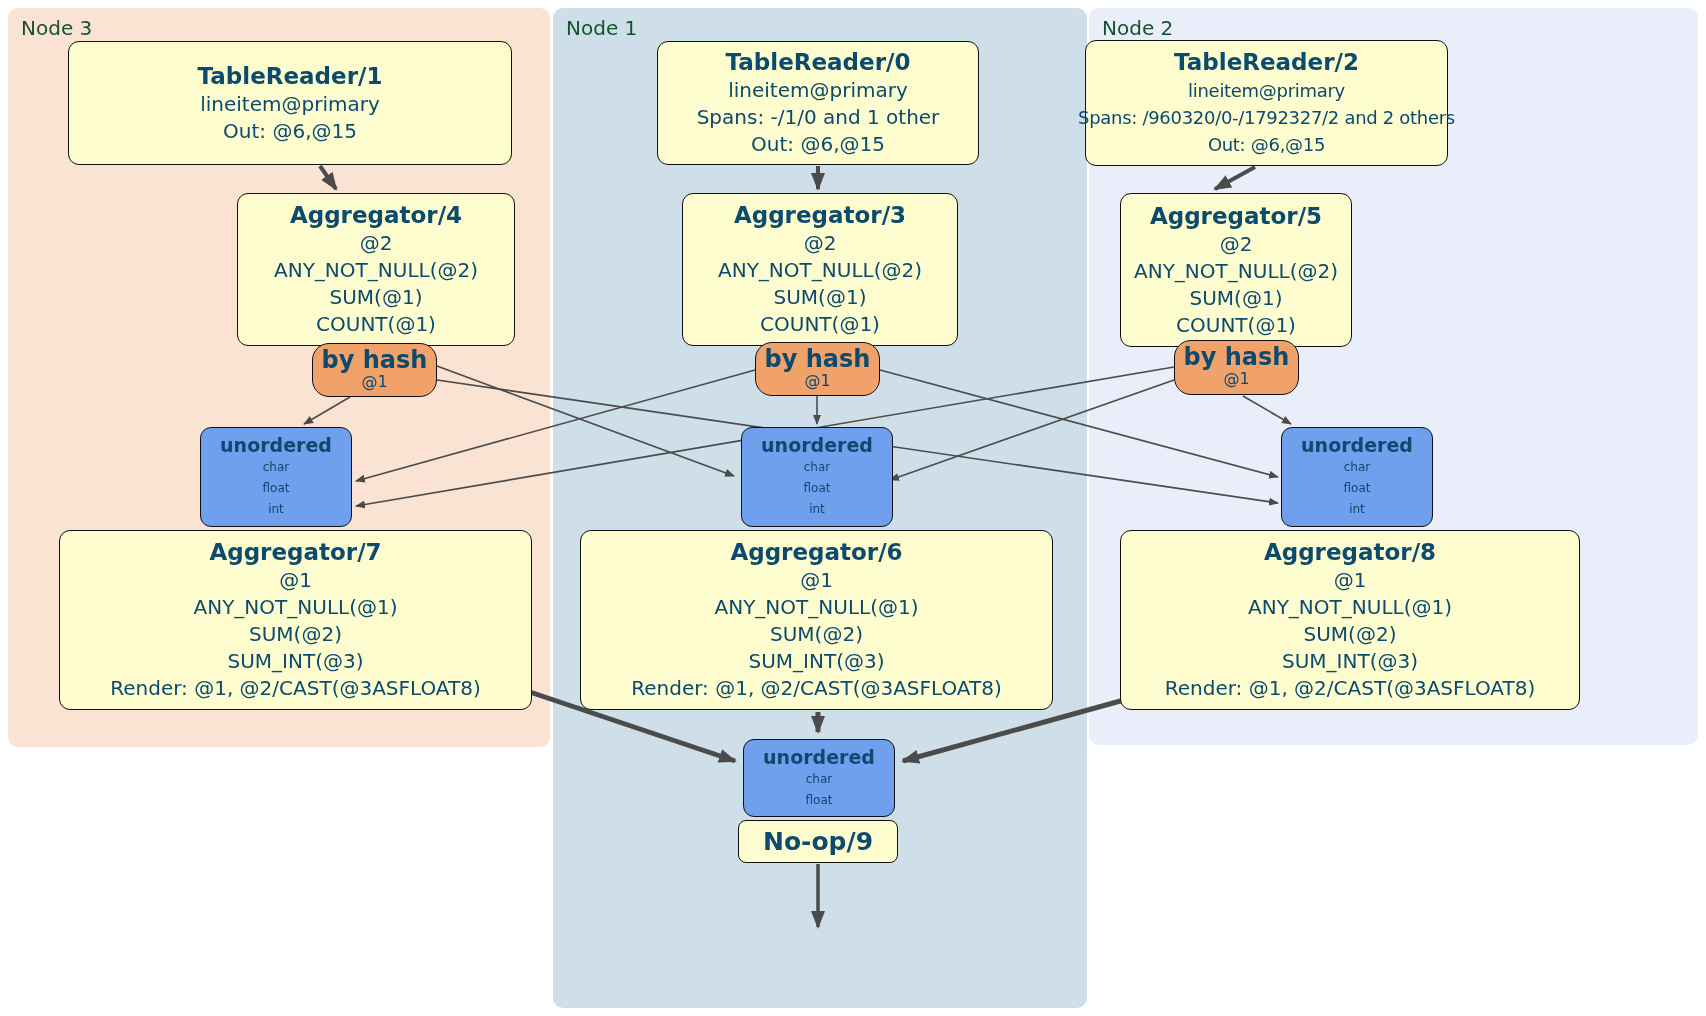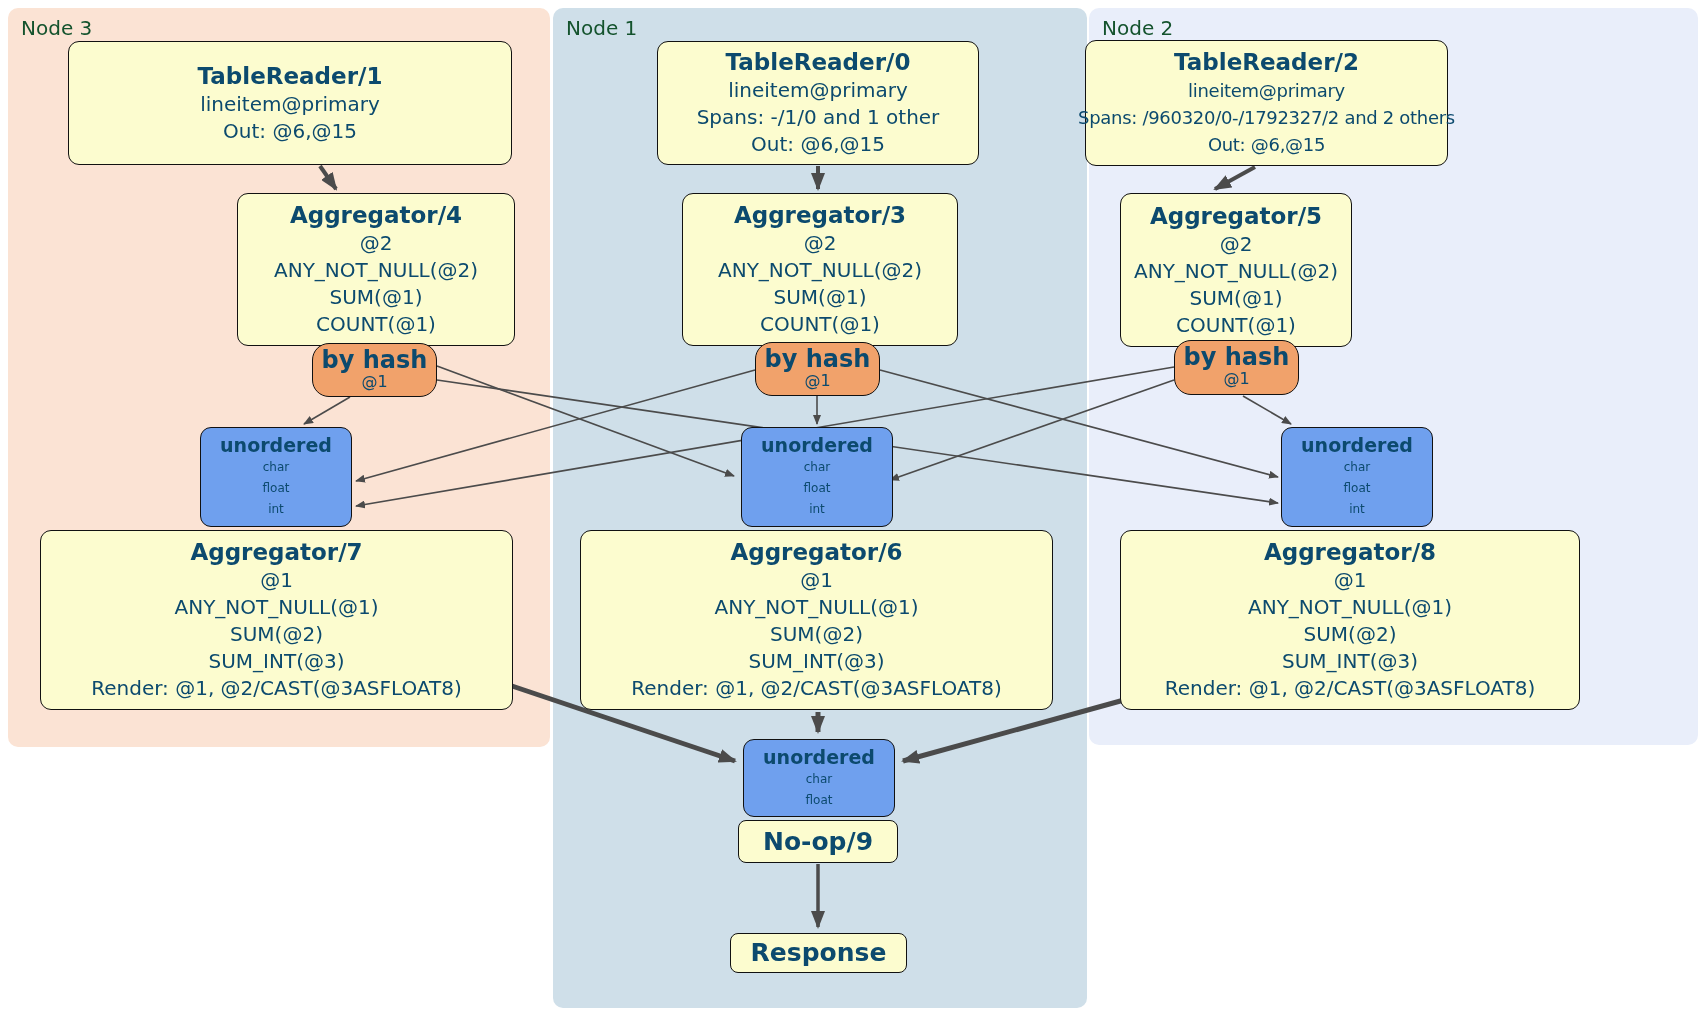--- a/index.html
+++ b/index.html
@@ -151,21 +151,21 @@
     <div class="bline">@1</div>
   </div>
 
   <div class="box sync" style="left:200px;top:427px;width:152px;height:100px">
     <div class="btitle">unordered</div>
     <div class="bline">char</div>
     <div class="bline">float</div>
     <div class="bline">int</div>
   </div>
 
-  <div class="box proc" style="left:40px;top:530px;width:473px;height:180px">
+  <div class="box proc" style="left:59px;top:530px;width:473px;height:180px">
     <div class="btitle">Aggregator/7</div>
     <div class="bline">@1</div>
     <div class="bline">ANY_NOT_NULL(@1)</div>
     <div class="bline">SUM(@2)</div>
     <div class="bline">SUM_INT(@3)</div>
     <div class="bline">Render: @1, @2/CAST(@3ASFLOAT8)</div>
   </div>
 
   <div class="box proc" style="left:657px;top:41px;width:322px;height:124px">
     <div class="btitle">TableReader/0</div>
@@ -206,23 +206,20 @@
   <div class="box sync" style="left:743px;top:739px;width:152px;height:78px">
     <div class="btitle">unordered</div>
     <div class="bline">char</div>
     <div class="bline">float</div>
   </div>
 
   <div class="box proc terminal" style="left:738px;top:820px;width:160px;height:43px;border-radius:8px">
     <div class="btitle">No-op/9</div>
   </div>
 
-  <div class="box proc terminal" style="left:730px;top:933px;width:177px;height:40px;border-radius:8px">
-    <div class="btitle">Response</div>
-  </div>
 
   <div class="box proc condensed" style="left:1085px;top:40px;width:363px;height:126px">
     <div class="btitle">TableReader/2</div>
     <div class="bline">lineitem@primary</div>
     <div class="bline">Spans: /960320/0-/1792327/2 and 2 others</div>
     <div class="bline">Out: @6,@15</div>
   </div>
 
   <div class="box proc" style="left:1120px;top:193px;width:232px;height:154px">
     <div class="btitle">Aggregator/5</div>

